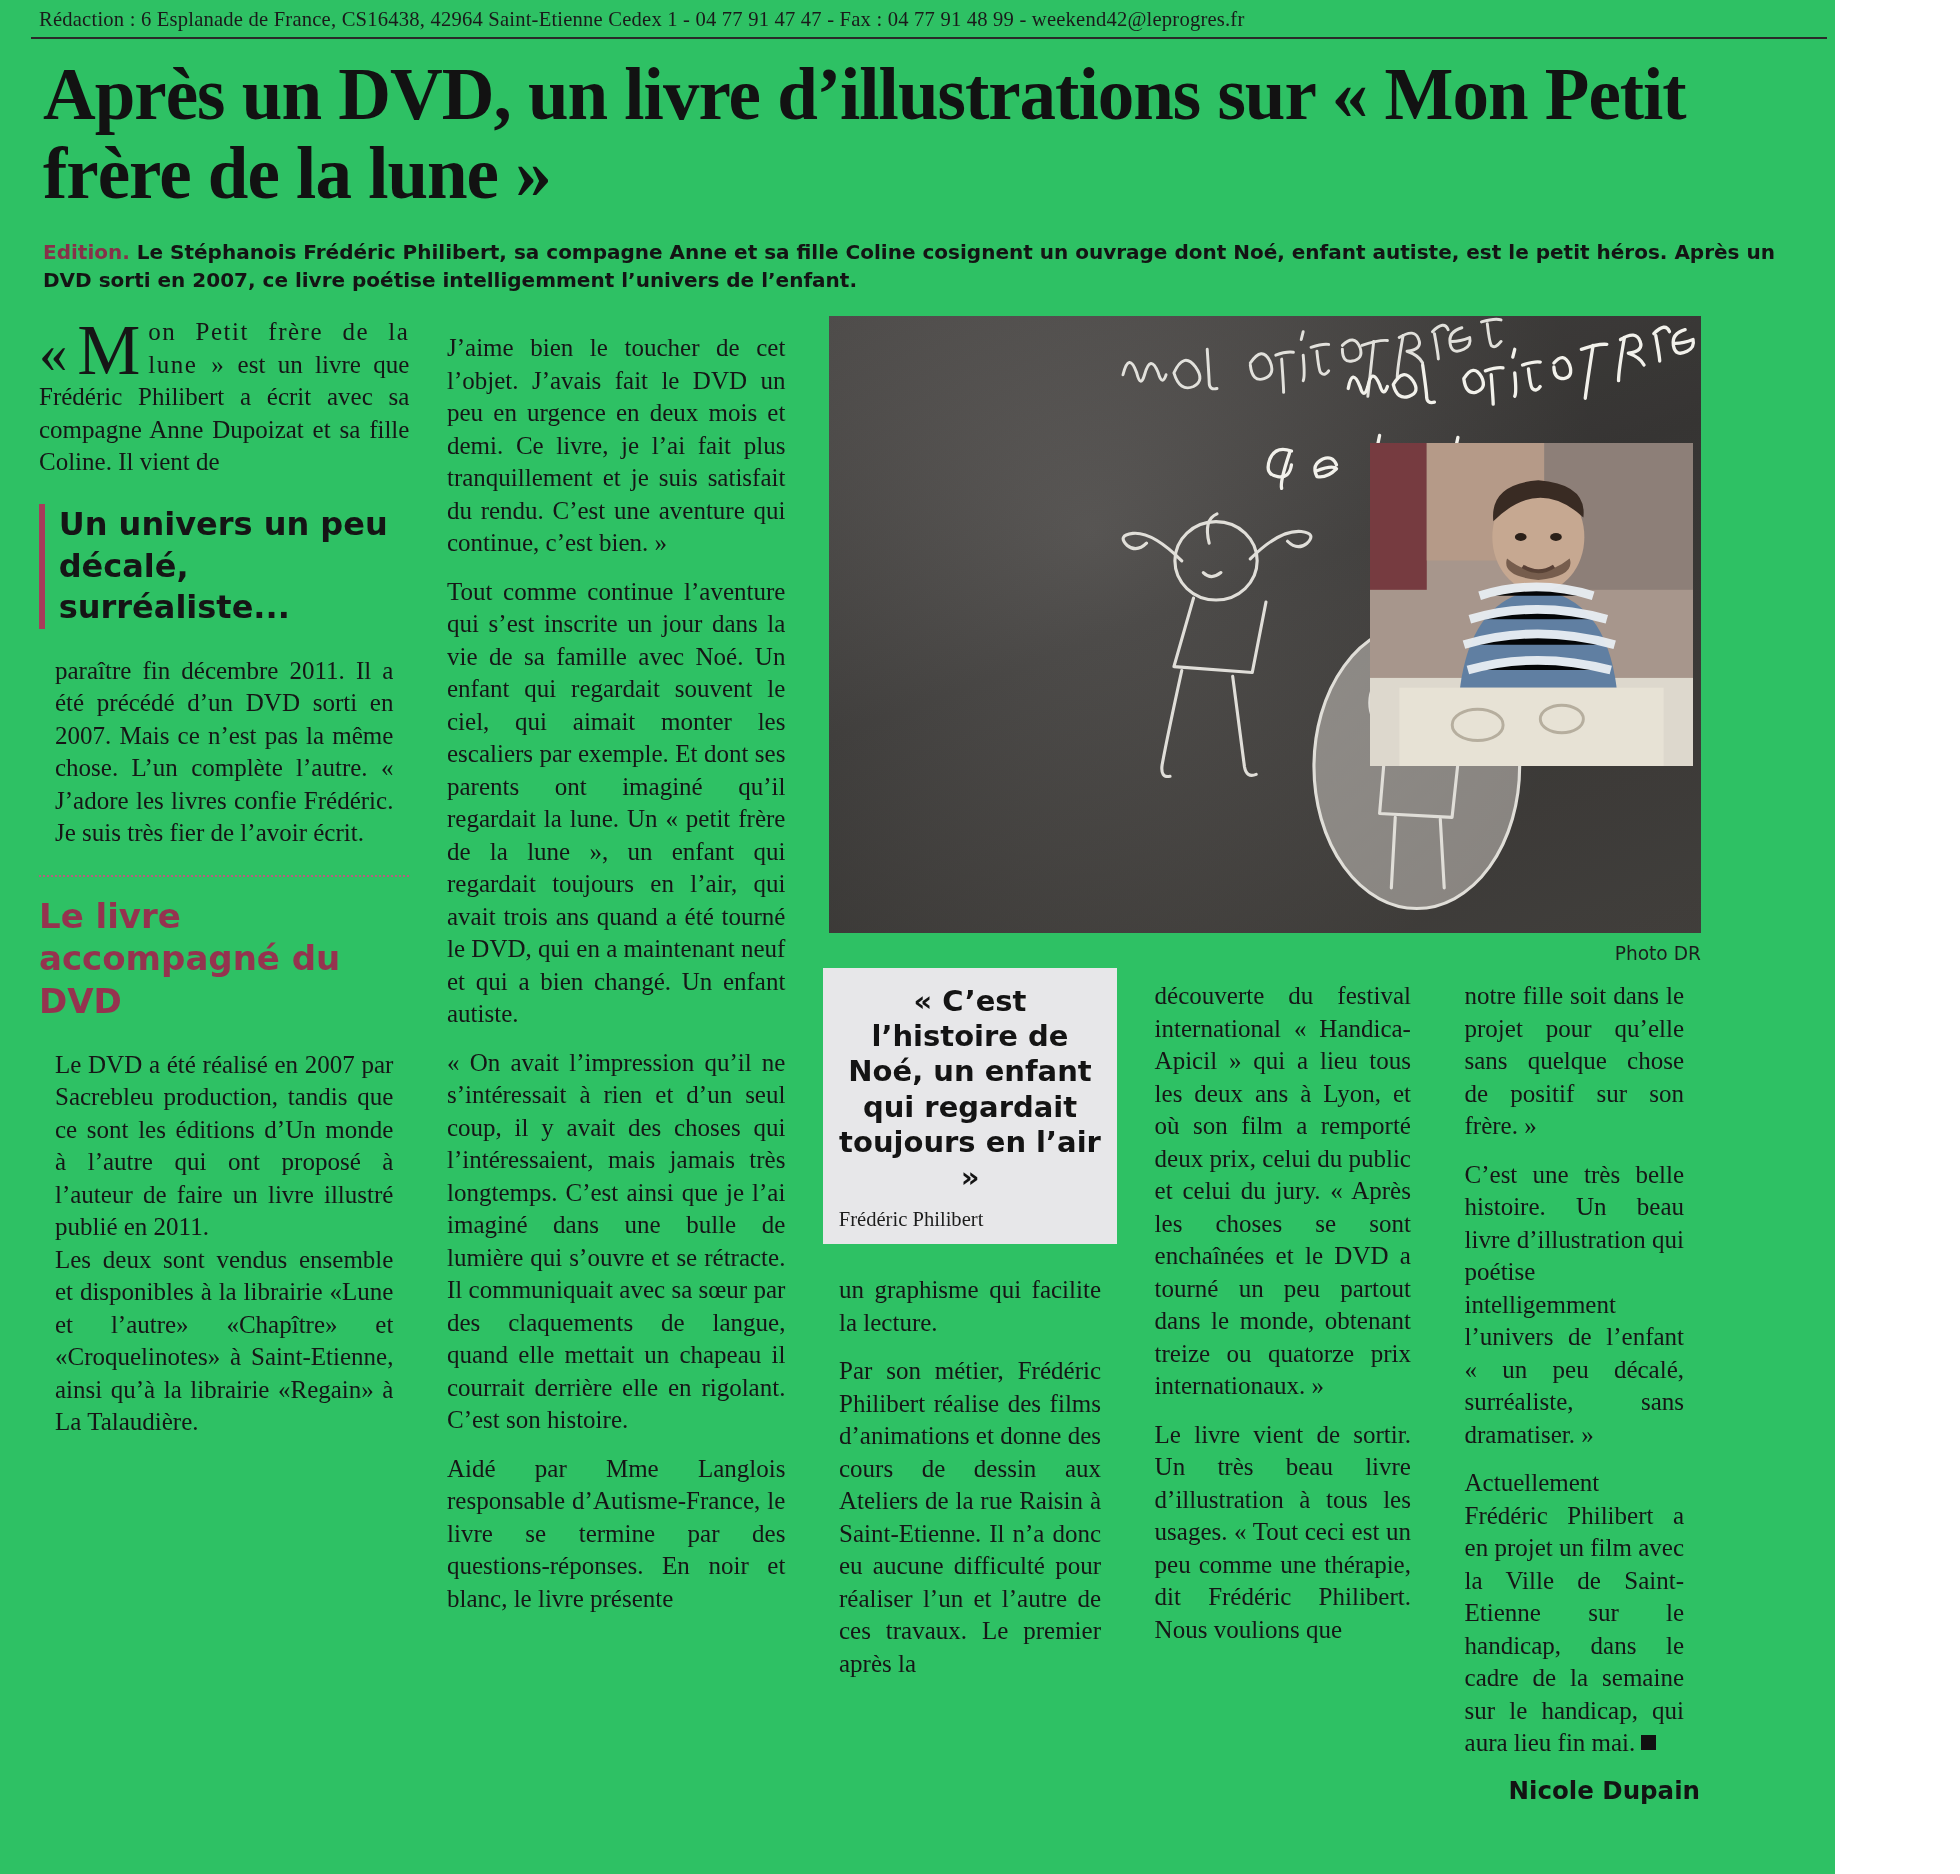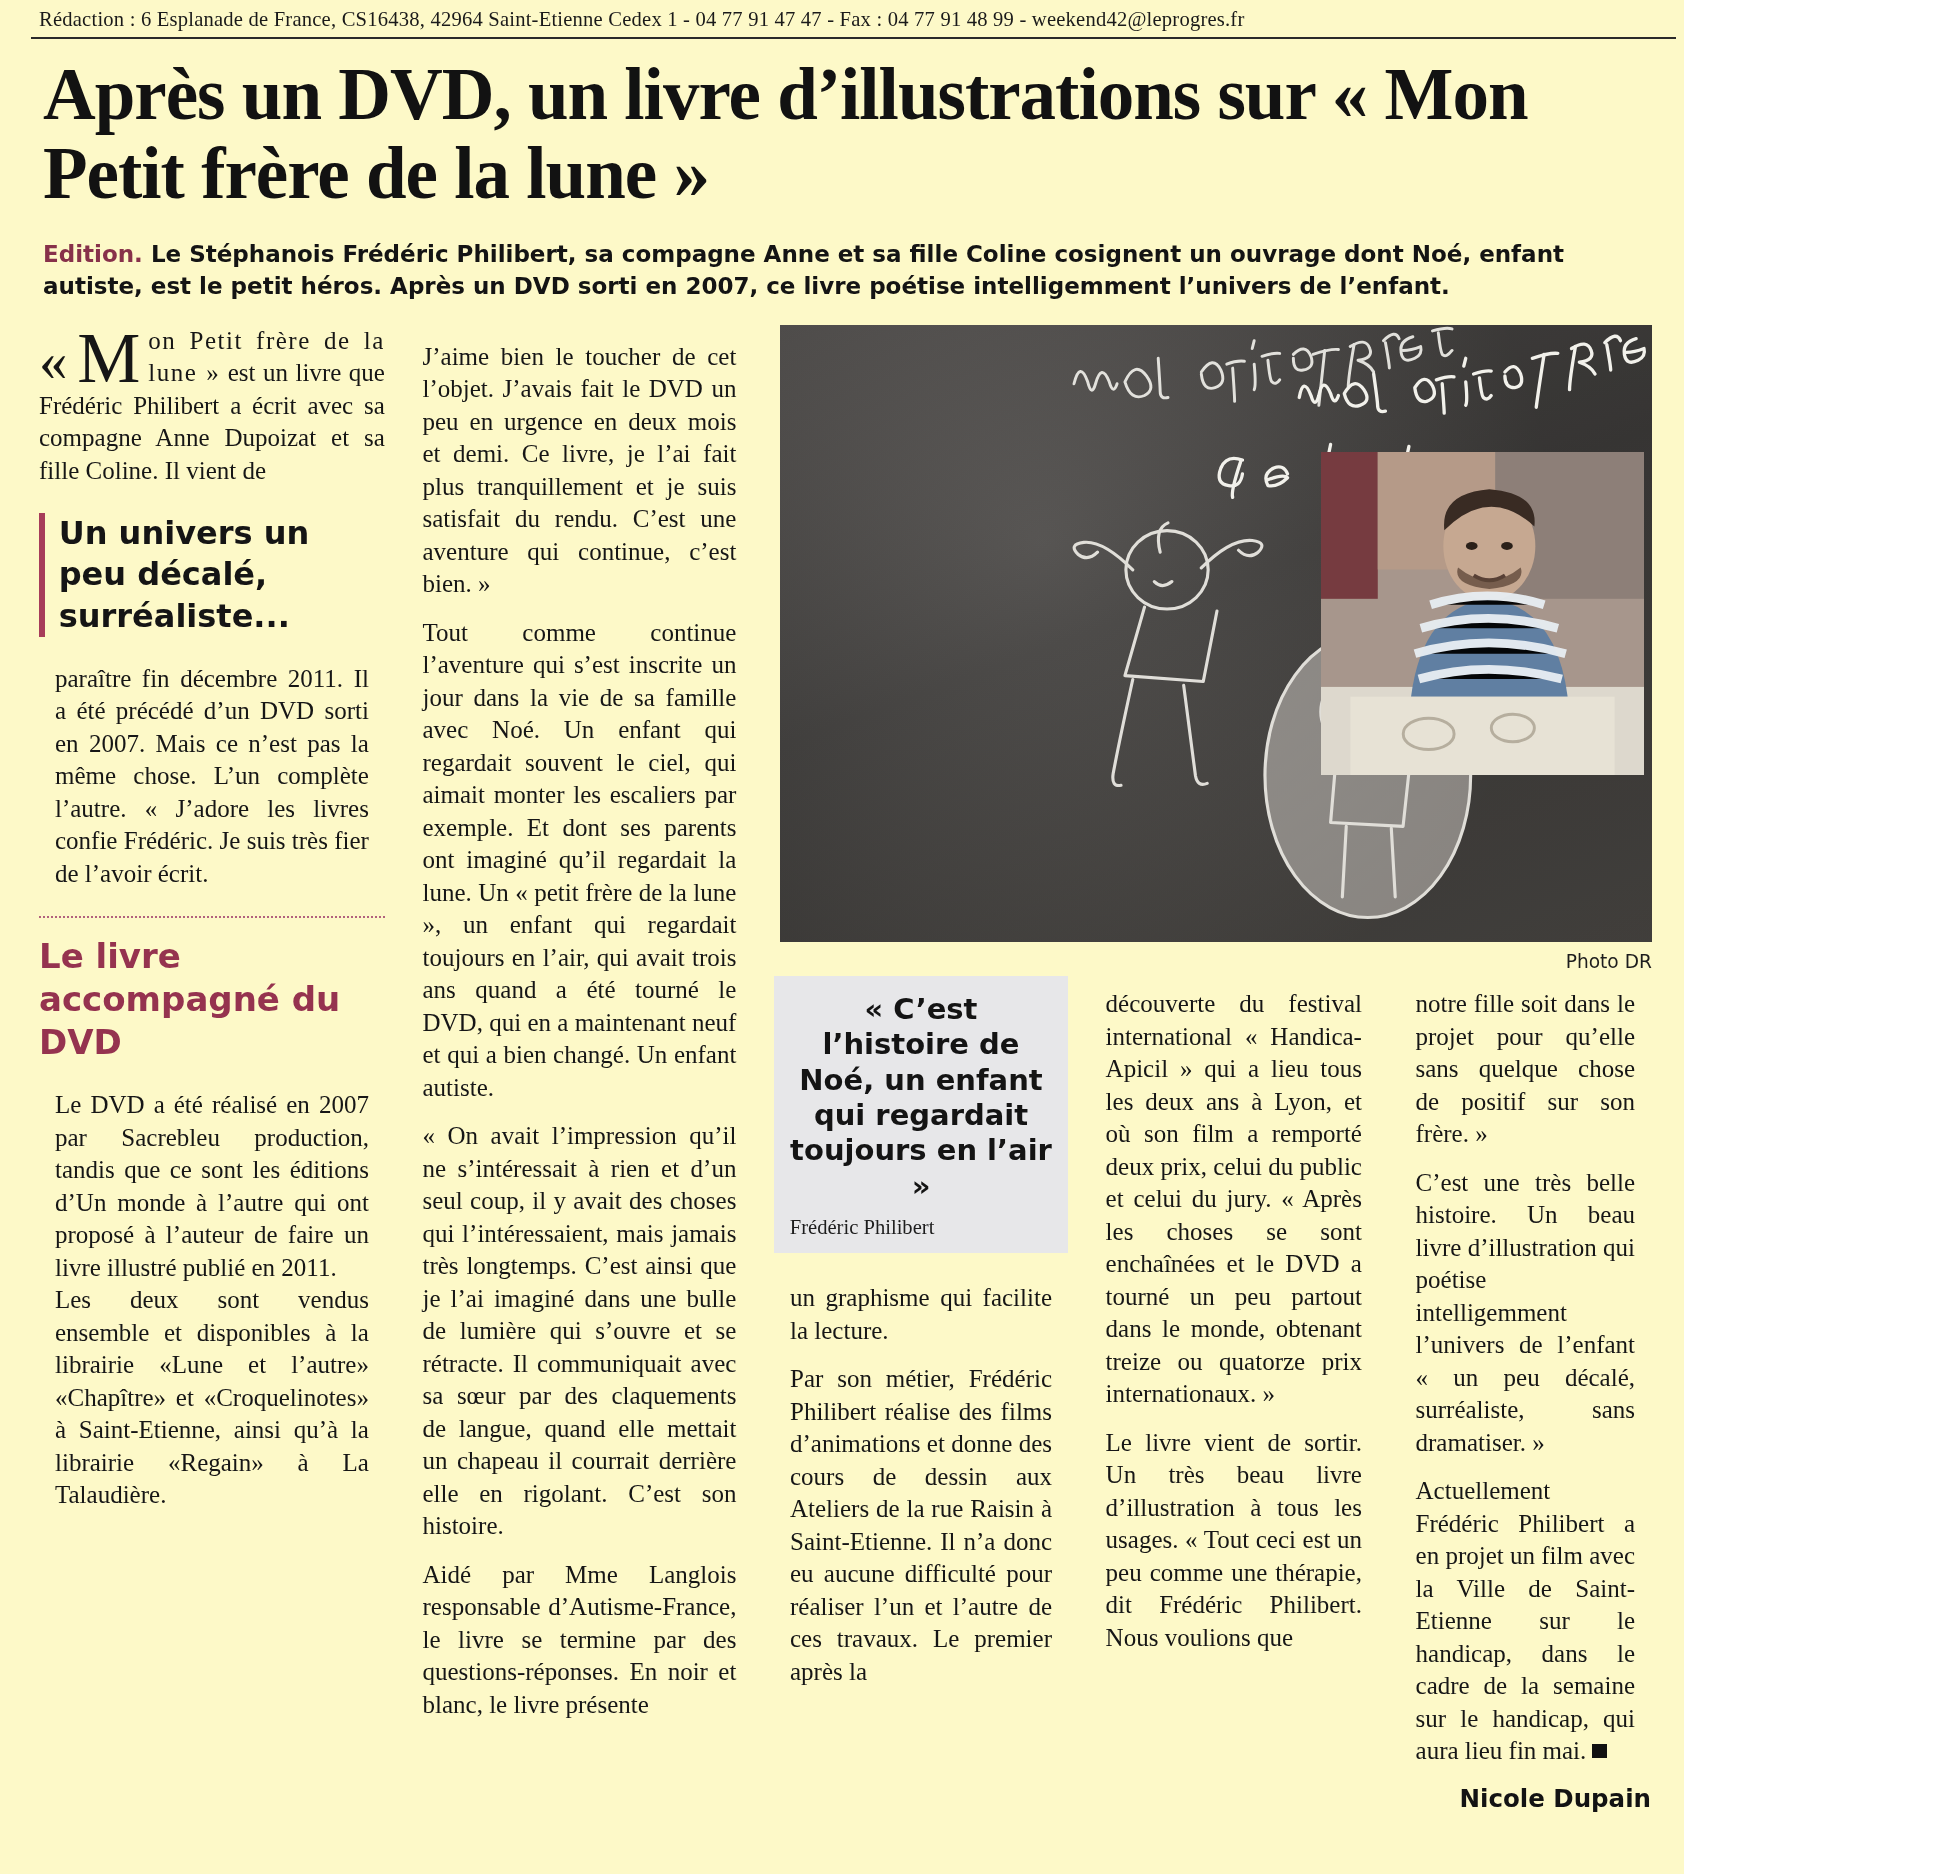--- a/index.html
+++ b/index.html
@@ -5,23 +5,23 @@
   html,body{margin:0;padding:0;}
   body{
     width:1960px;
     background:#ffffff;
     font-family:"Liberation Serif", serif;
     color:#111;
     -webkit-font-smoothing:antialiased;
   }
   .page{
     position:relative;
-    width:1684px;
+    width:1835px;
     min-height:1874px;
-    background:#fef9c3;
+    background:#22c55e;
     padding:0;
     box-sizing:border-box;
     filter:saturate(0.9);
   }
   
   .topline{
     font-family:"Liberation Serif", serif;
     font-size:20.6px;
     letter-spacing:0.2px;
     color:#1a1a1a;
@@ -40,21 +40,21 @@
     line-height:1.08;
     letter-spacing:-1px;
     color:#121212;
     margin:17.6px 39px 0 43px;
   }
   
   .standfirst{
     margin:25.5px 39px 0 43px;
     font-family:"DejaVu Sans", sans-serif;
     font-weight:bold;
-    font-size:23px;
+    font-size:20px;
     line-height:1.38;
     color:#141414;
   }
   .standfirst .kicker{
     color:#8e2f4a;
     font-weight:bold;
   }
   
   .content{
     position:relative;

